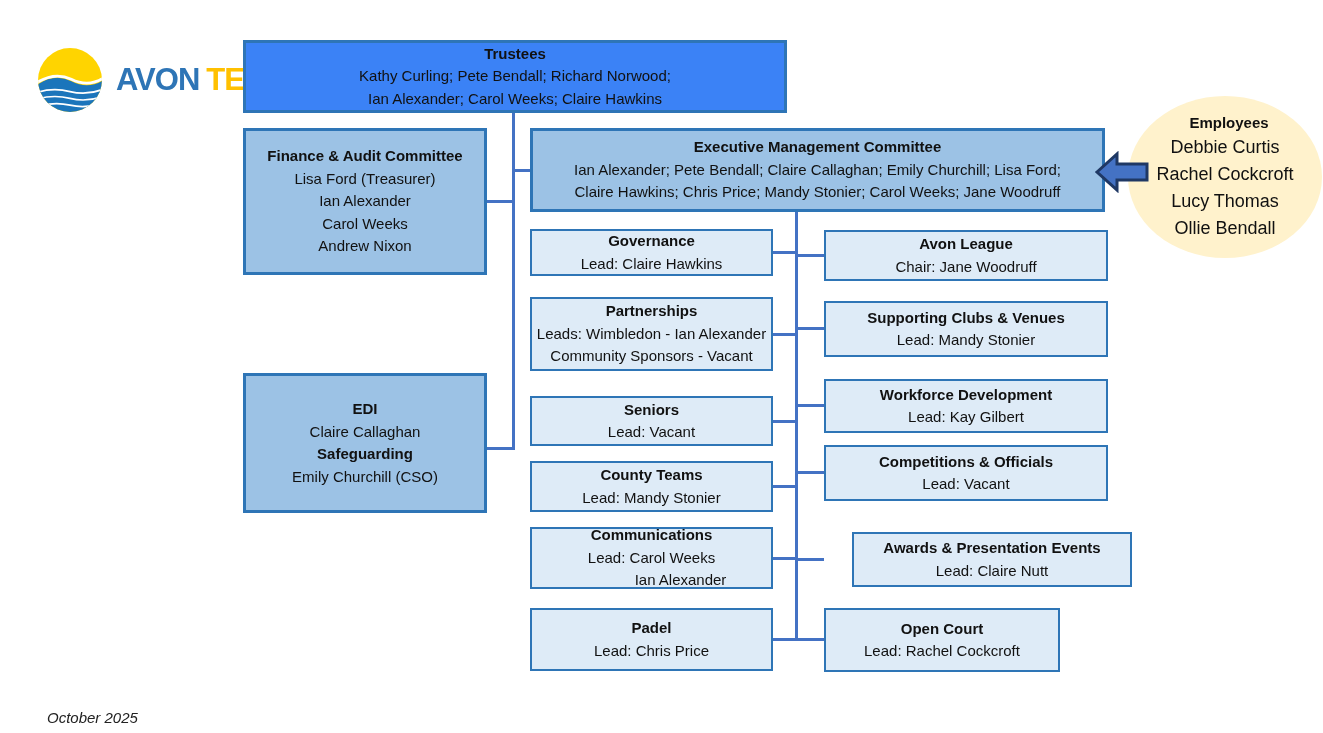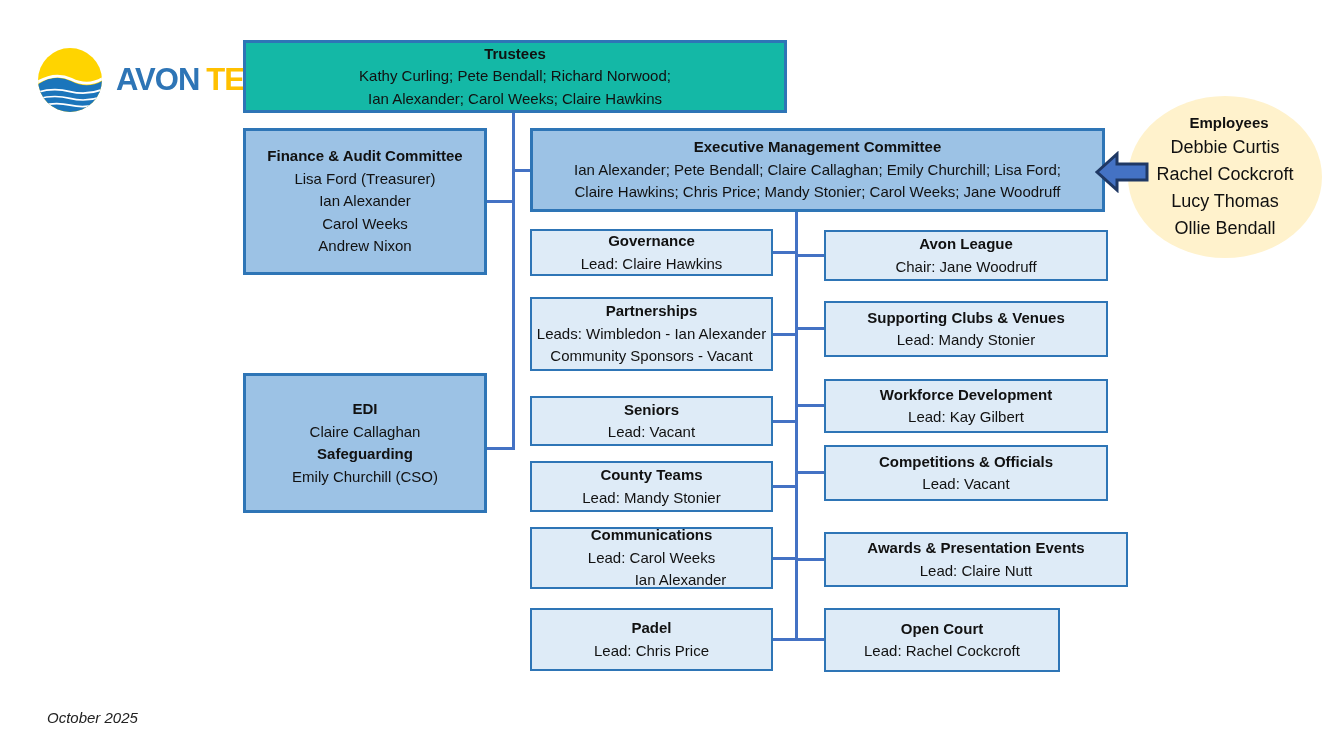--- a/index.html
+++ b/index.html
@@ -5,21 +5,21 @@
   html,body{margin:0;padding:0;background:#ffffff;}
   #canvas{
     position:relative;width:1323px;height:733px;background:#ffffff;
     font-family:"Liberation Sans", sans-serif;color:#111;overflow:hidden;
   }
   .box{position:absolute;box-sizing:border-box;display:flex;flex-direction:column;
        justify-content:center;align-items:center;text-align:center;line-height:1.5;}
   .box .title{font-weight:bold;font-size:15px;}
   .box .line{font-size:15px;}
   .big{background:#9CC2E5;border:3px solid #2E75B6;}
-  .green{background:#14b8a6;border:3px solid #2E75B6;text-align:center;}
+  .green{background:#3b82f6;border:3px solid #2E75B6;text-align:center;}
   .small{background:#DEEBF7;border:2.5px solid #2E75B6;}
   .conn{position:absolute;background:#4472C4;}
   .ellipse{position:absolute;background:#FFF2CC;border-radius:50%;
            display:flex;flex-direction:column;justify-content:center;align-items:center;
            text-align:center;line-height:1.5;}
   .ellipse .title{font-weight:bold;font-size:15px;margin-left:8px;}
   .ellipse .line{font-size:18px;}
   .indent{padding-left:58px;}
   #logo{position:absolute;left:36px;top:46px;display:flex;align-items:center;}
   #brand{margin-left:12px;font-weight:bold;font-size:31px;letter-spacing:-1px;
@@ -151,21 +151,21 @@
     <div class="line">Lead: Mandy Stonier</div>
   </div>
   <div class="box small" style="left:824px;top:379px;width:284px;height:54px">
     <div class="title">Workforce Development</div>
     <div class="line">Lead: Kay Gilbert</div>
   </div>
   <div class="box small" style="left:824px;top:445px;width:284px;height:56px">
     <div class="title">Competitions &amp; Officials</div>
     <div class="line">Lead: Vacant</div>
   </div>
-  <div class="box small" style="left:824px;top:532px;width:304px;height:55px">
+  <div class="box small" style="left:852px;top:532px;width:280px;height:55px">
     <div class="title">Awards &amp; Presentation Events</div>
     <div class="line">Lead: Claire Nutt</div>
   </div>
   <div class="box small" style="left:824px;top:608px;width:236px;height:64px">
     <div class="title">Open Court</div>
     <div class="line">Lead: Rachel Cockcroft</div>
   </div>
 
   <div id="footer">October 2025</div>
 

